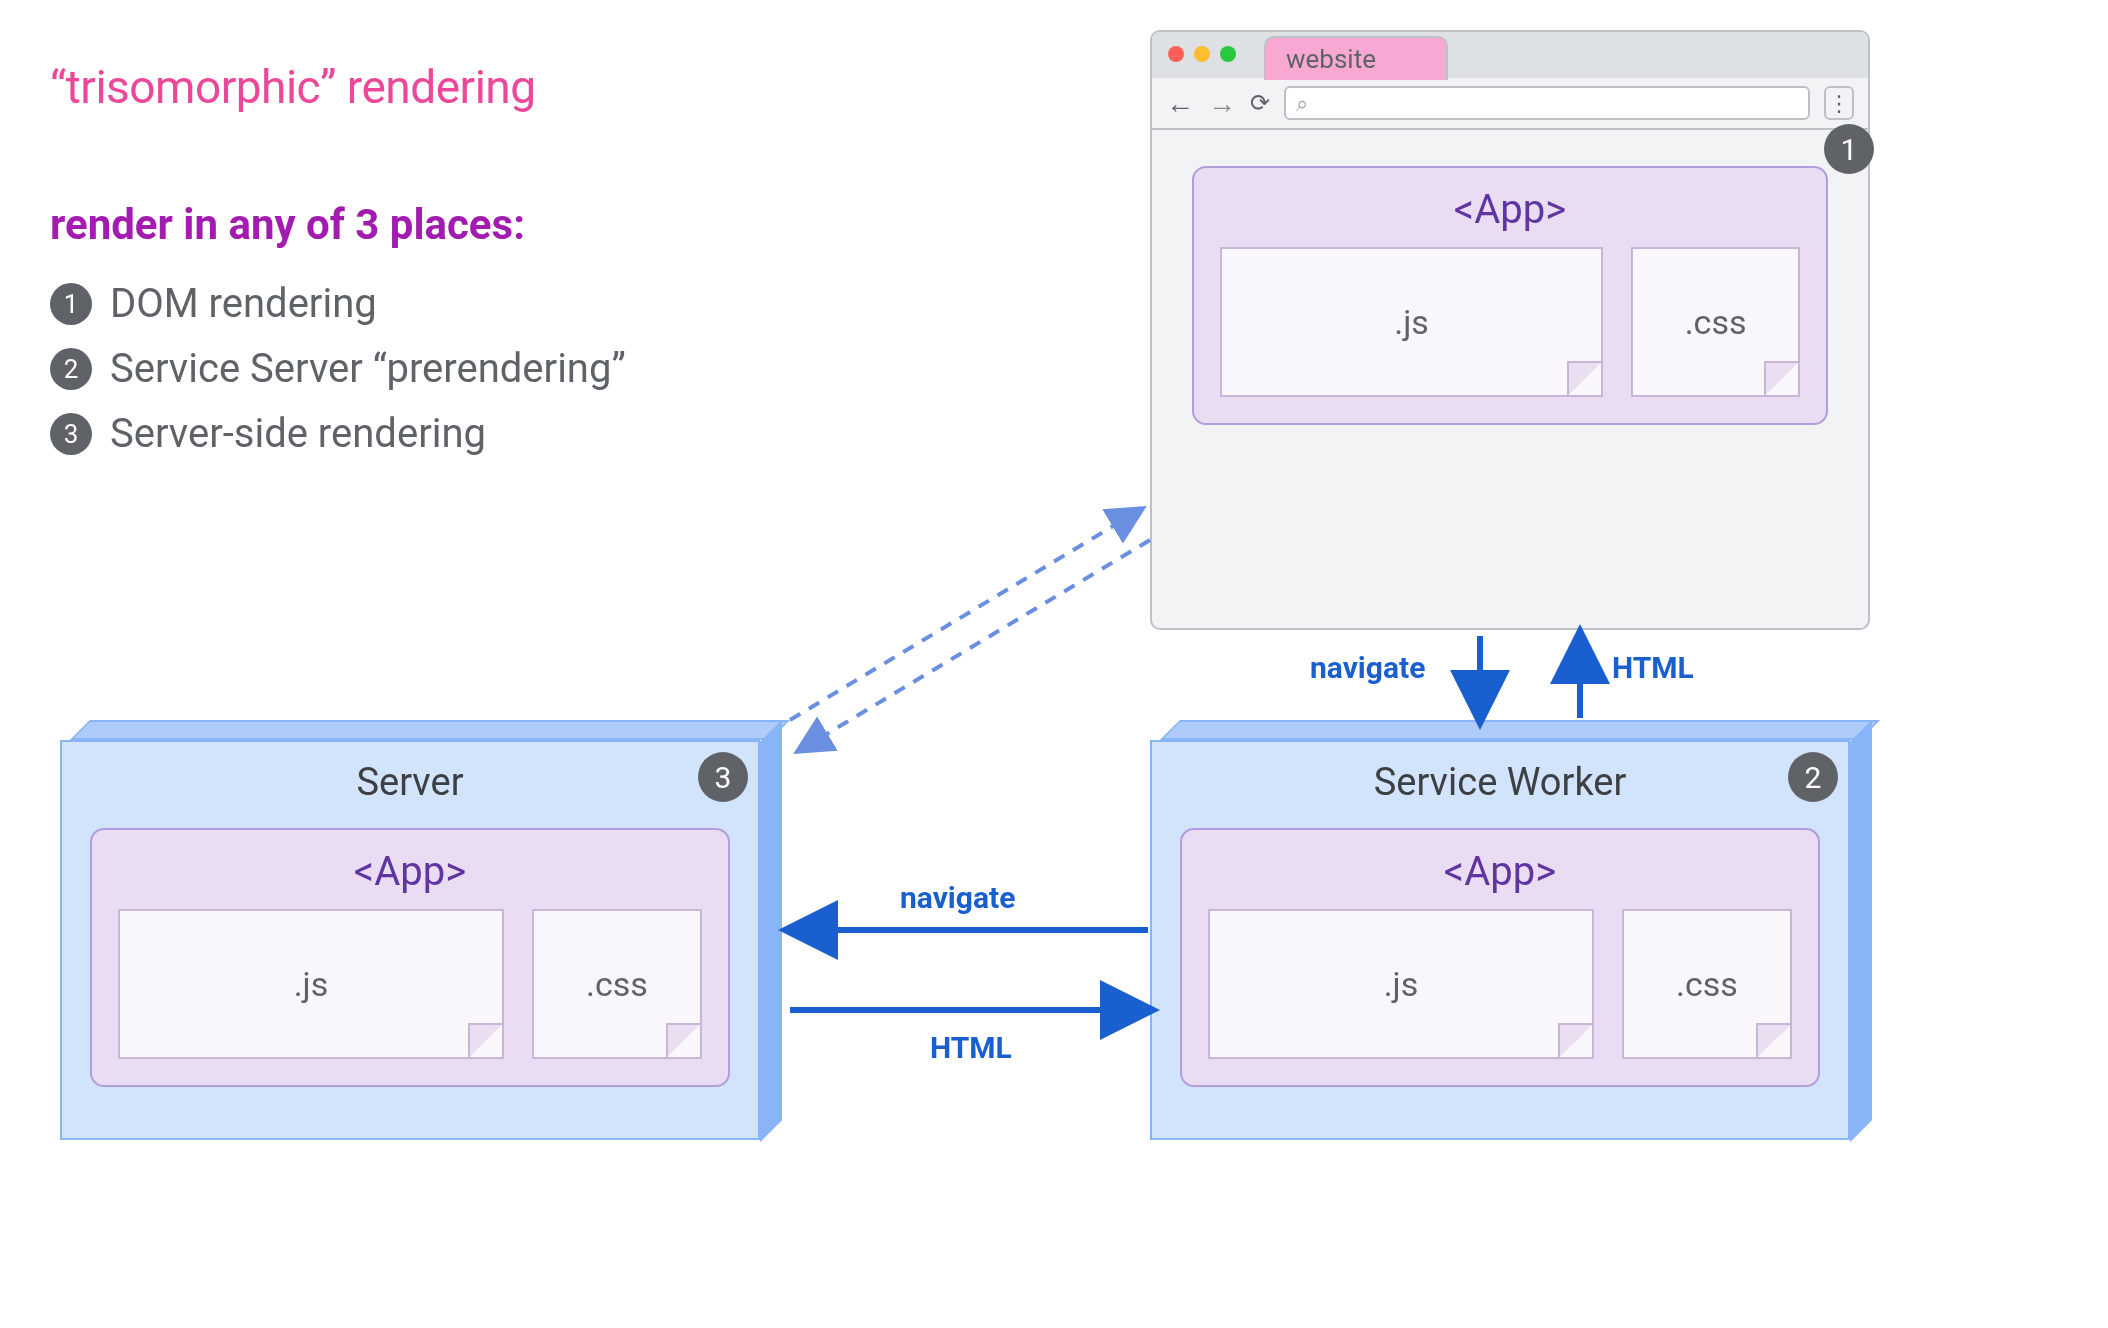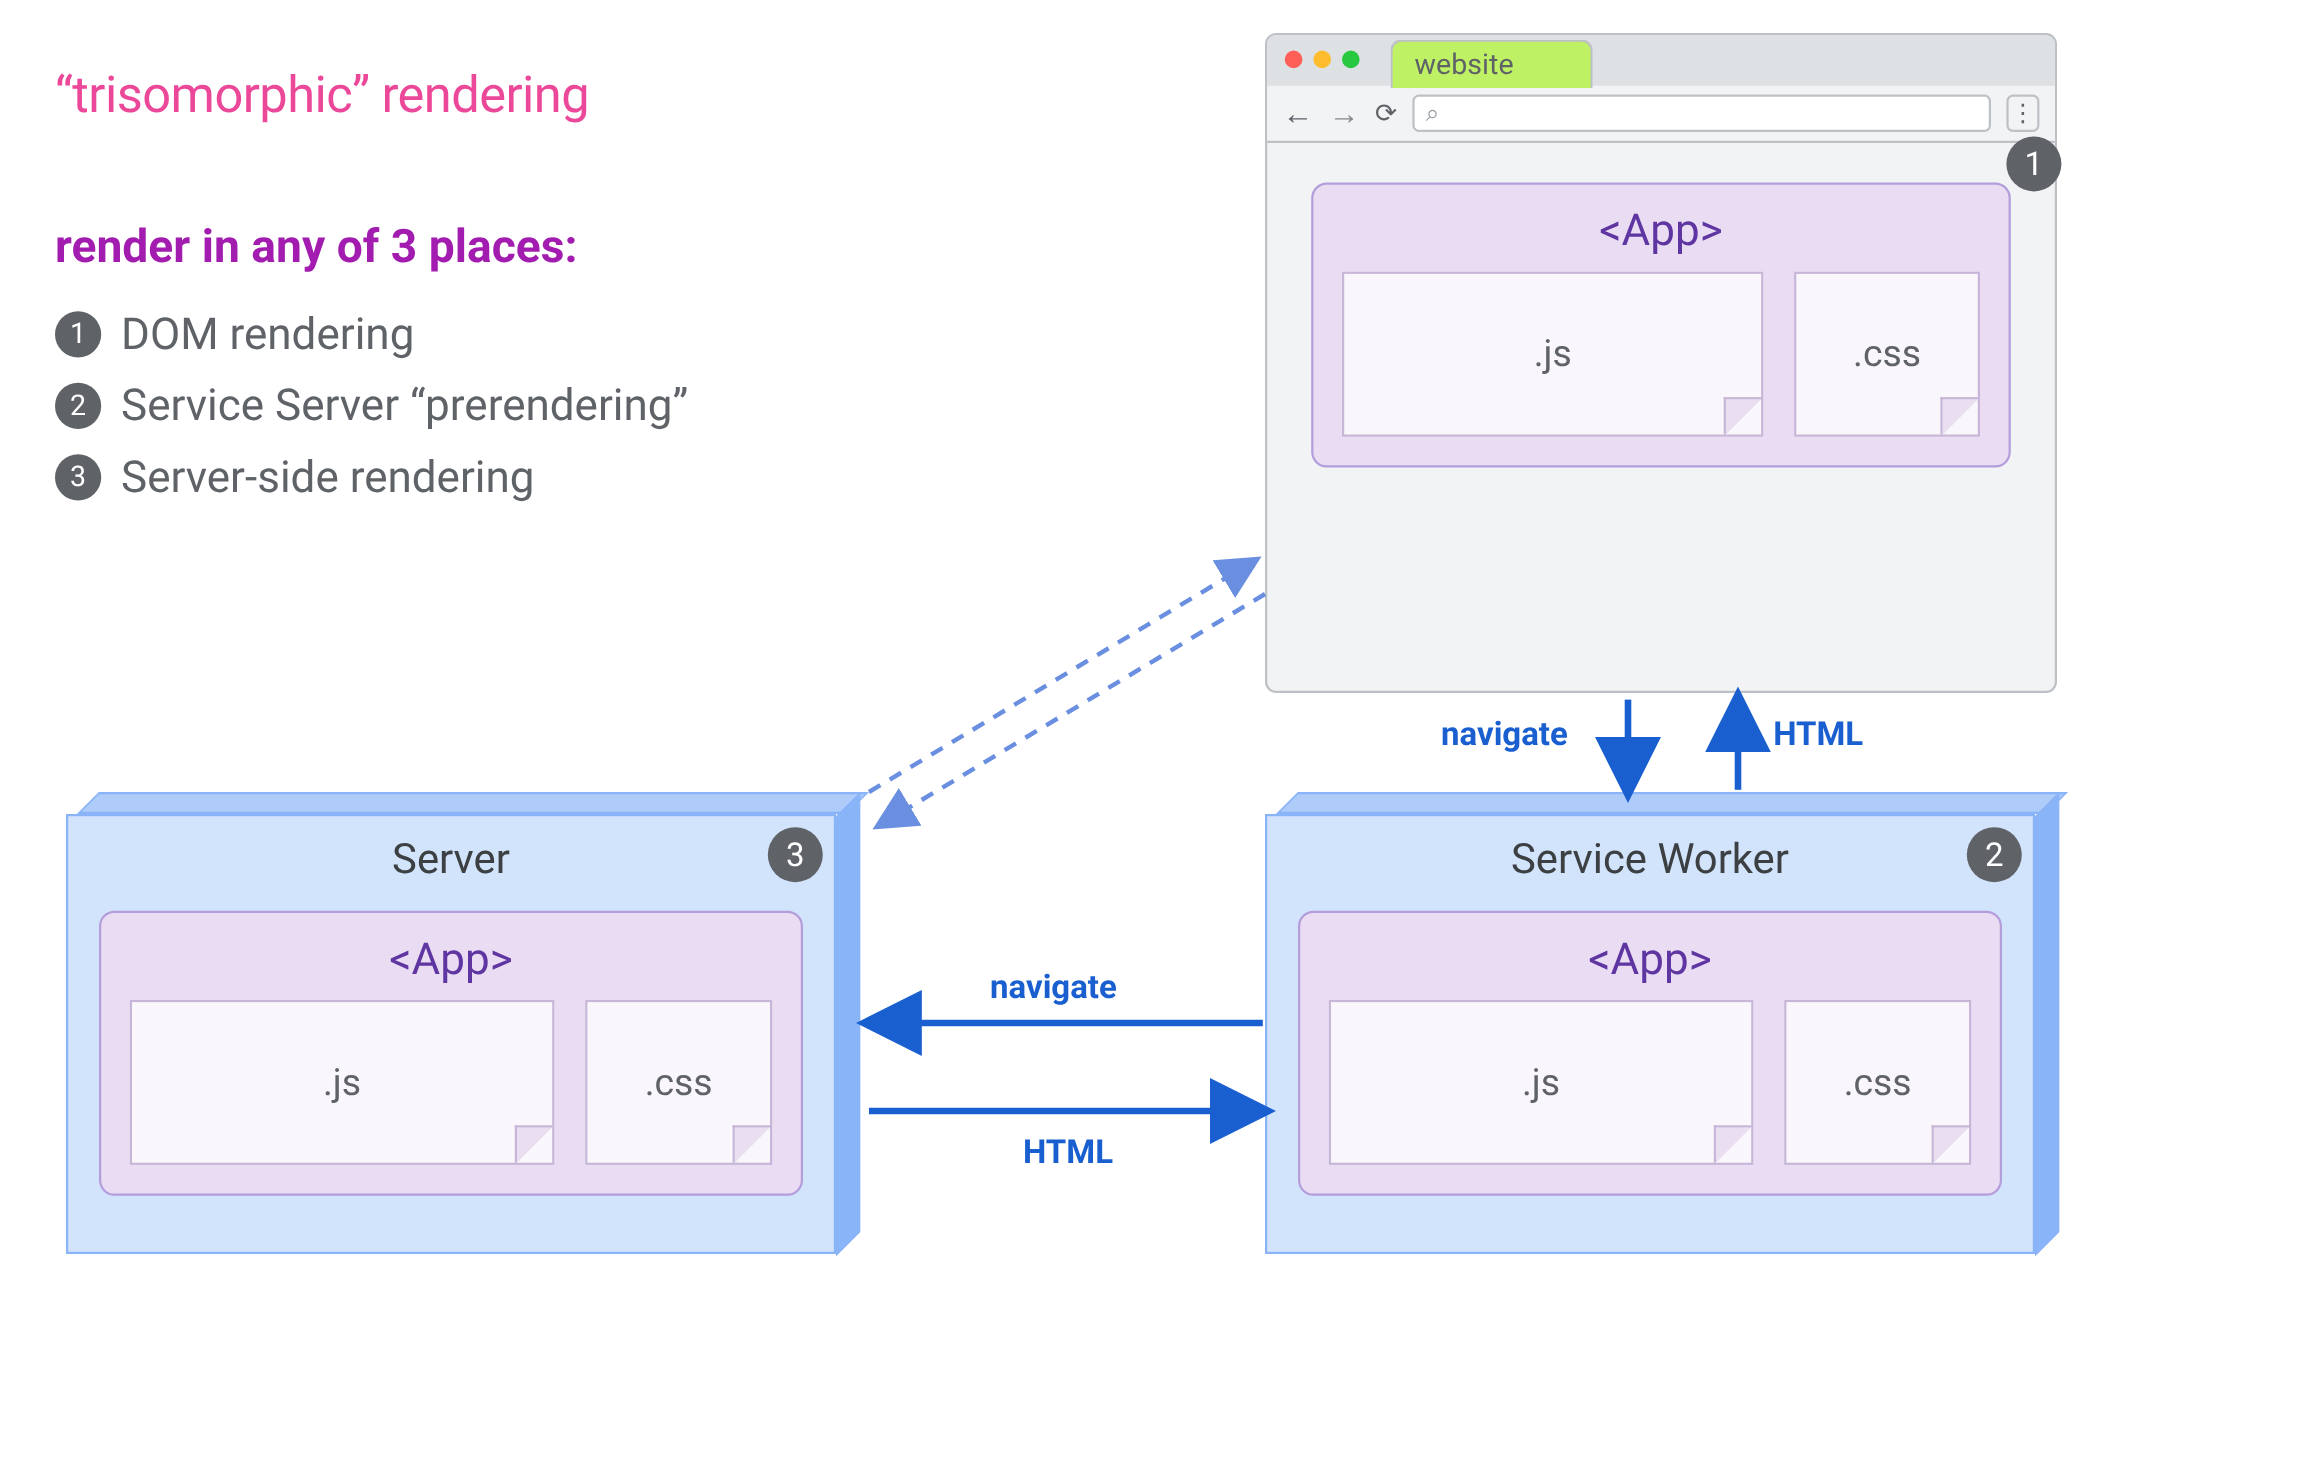--- a/index.html
+++ b/index.html
@@ -84,21 +84,21 @@
     top: 14px;
     display: flex;
     gap: 10px;
   }
   .traffic span { width: 16px; height: 16px; border-radius: 50%; display: block; }
   .t-red { background: #ff5f57; }
   .t-yellow { background: #ffbd2e; }
   .t-green { background: #28c940; }
   .tab {
     margin-left: 100px;
-    background: #bef264;
+    background: #f9a8d4;
     border: 2px solid #bdc1c6;
     border-bottom: none;
     border-radius: 10px 10px 0 0;
     padding: 6px 70px 6px 20px;
     font-size: 26px;
     color: #5f6368;
     position: relative;
     top: 2px;
   }
   .browser-toolbar {

